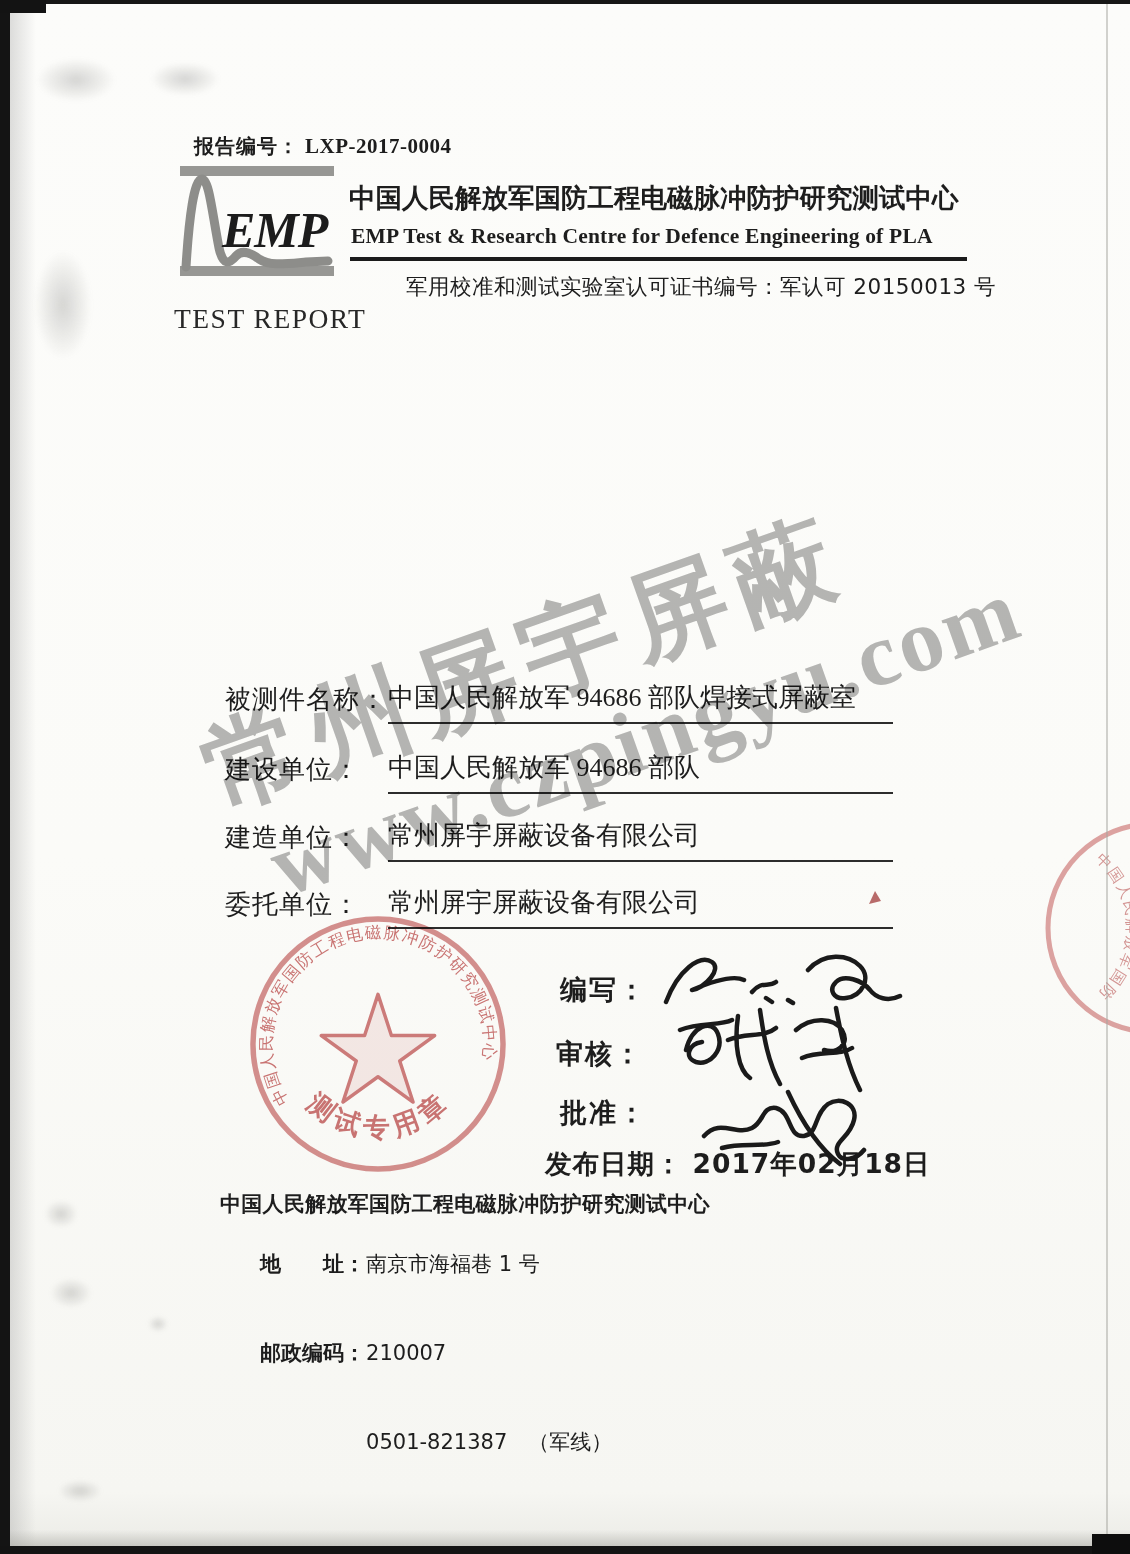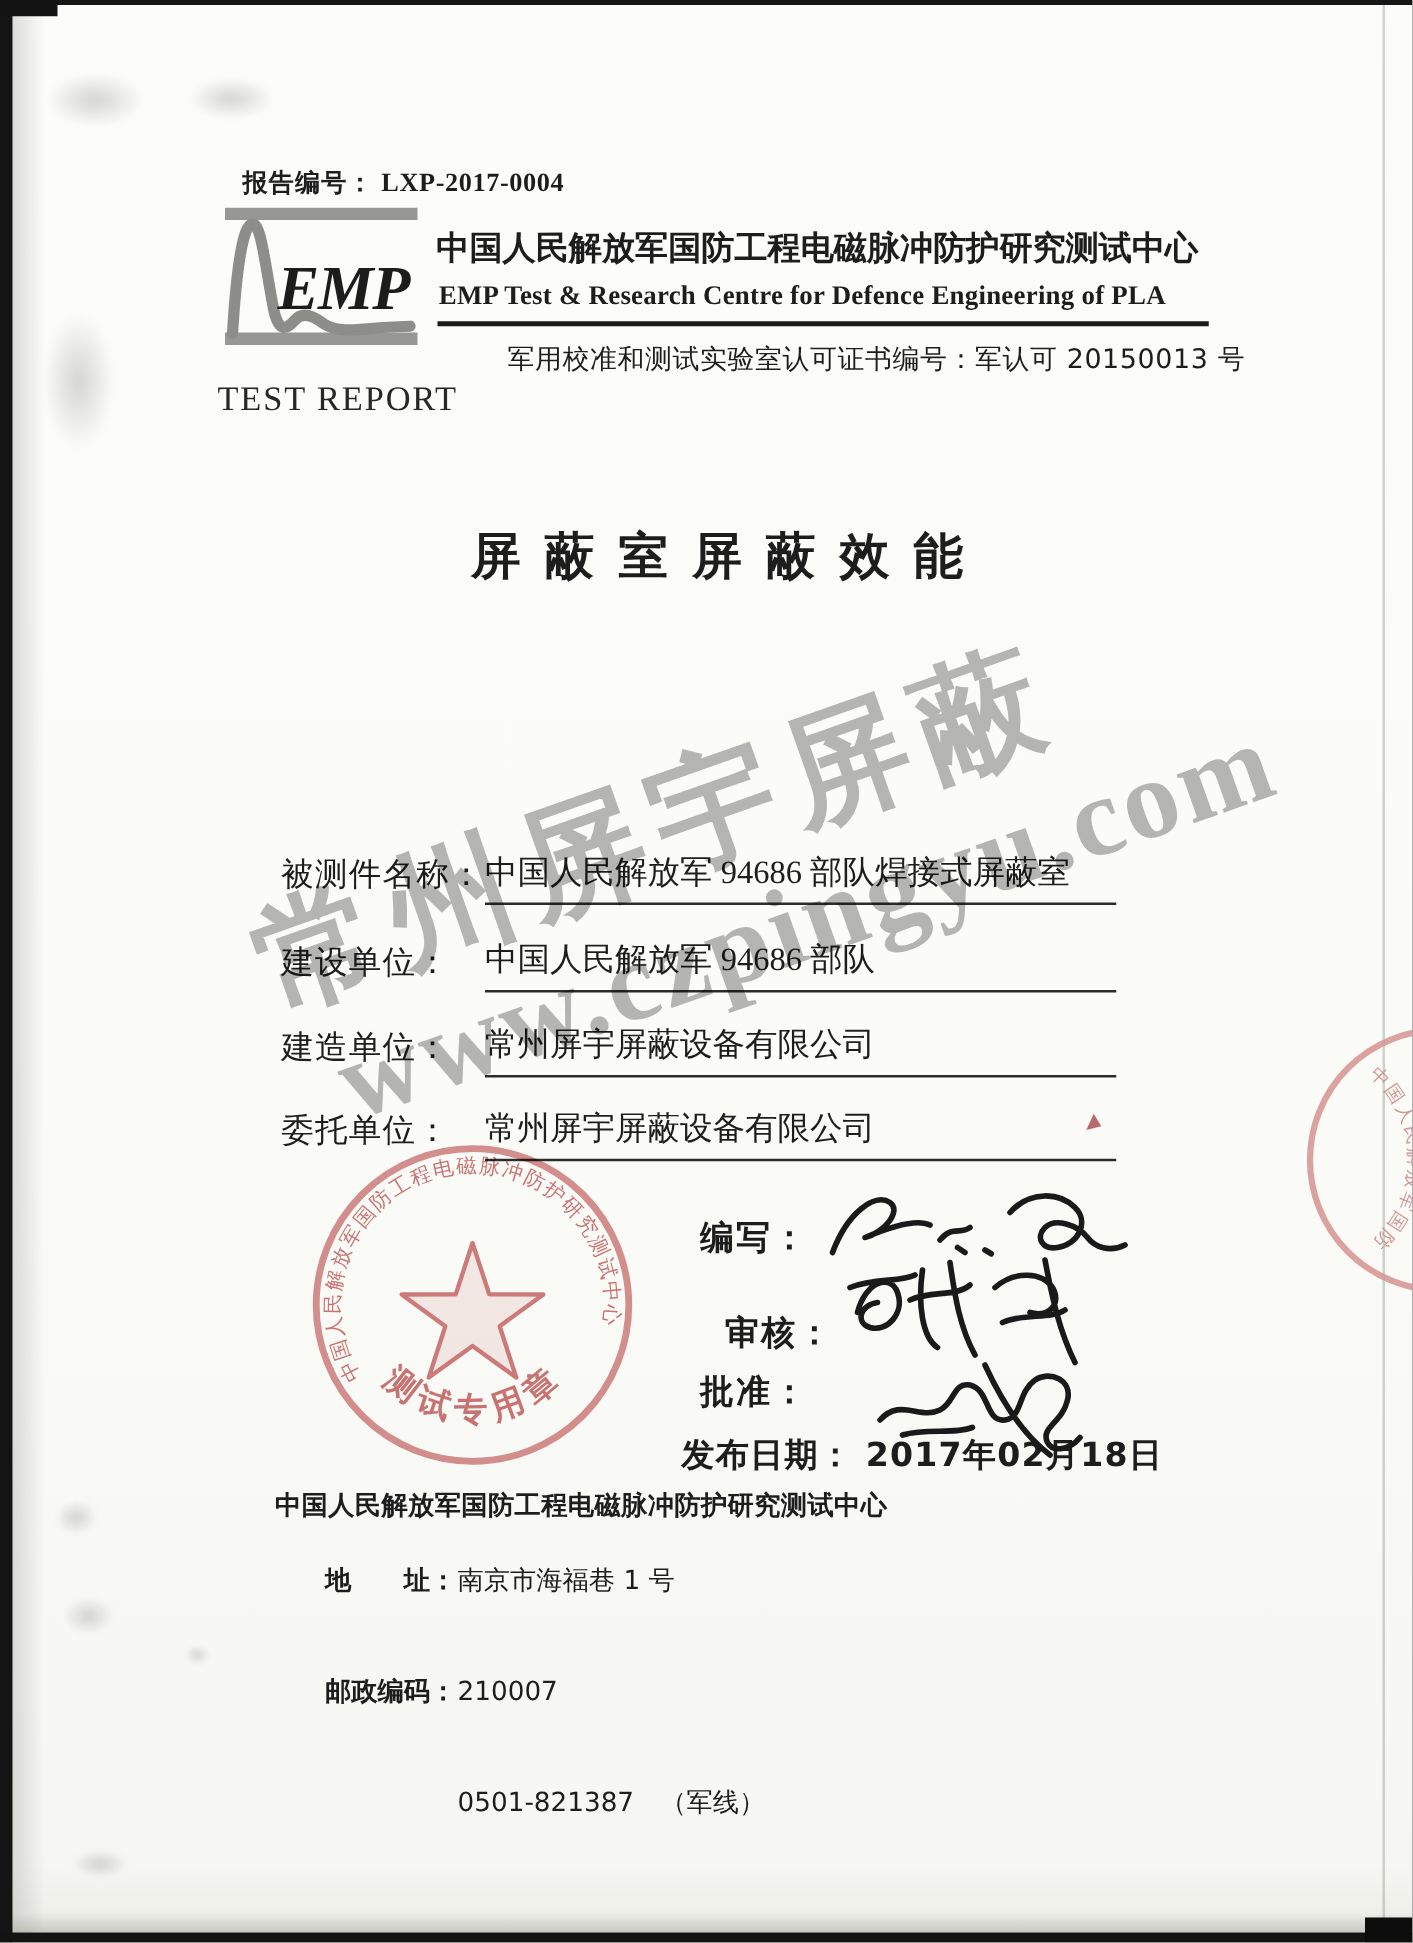--- a/index.html
+++ b/index.html
@@ -98,21 +98,20 @@
     <path d="M8,101 C11,52 16,13 24,13 C31,13 34,46 41,82 C45,100 51,98 58,90 C64,83 73,87 81,93 C91,100 106,98 128,96 L150,95" fill="none" stroke="#8d8d8a" stroke-width="9" stroke-linecap="round"></path>
     <text x="44" y="81" font-family="Liberation Serif,serif" font-size="50" font-style="italic" font-weight="bold" fill="#1c1c1c" letter-spacing="-1">EMP</text>
   </svg>
 
   <div class="abs org-cn">中国人民解放军国防工程电磁脉冲防护研究测试中心</div>
   <div class="abs org-en serif">EMP Test &amp; Research Centre for Defence Engineering of PLA</div>
   <div class="abs hdr-divider"></div>
   <div class="abs accreditation">军用校准和测试实验室认可证书编号：军认可 20150013 号</div>
   <div class="abs test-report serif">TEST REPORT</div>
 
-  <div class="abs title1">屏蔽室屏蔽效能</div>
 
   <div class="wm wm-cn">常州屏宇屏蔽</div>
   <div class="wm wm-url">www.czpingyu.com</div>
 
   <div class="field">
     <div class="flabel" style="top:682px;">被测件名称：</div>
     <div class="fvalue" style="top:680px;">中国人民解放军 94686 部队焊接式屏蔽室</div>
   </div>
   <div class="field">
     <div class="flabel" style="top:752px;">建设单位：</div>
@@ -154,21 +153,21 @@
     <text font-size="15" fill="#cd7c7c" letter-spacing="2" opacity=".85">
       <textPath href="#rightArc">中国人民解放军国防工程电磁脉冲</textPath>
     </text>
   </svg>
 
   <div class="abs sig-label" style="left:560px;top:972px;">编写：</div>
   <svg class="abs sig" style="left:648px;top:940px;" width="270" height="85" viewBox="0 0 270 85">
     <path d="M18,62 C30,30 52,14 64,22 C74,29 58,47 44,50 C58,44 84,34 96,40 M104,52 C114,40 120,48 128,42 M118,58 l6,4 M140,60 l5,3 M160,30 C176,12 200,14 212,26 C224,38 214,56 198,58 C186,60 180,50 188,42 C196,34 214,40 222,50 C228,58 240,62 252,56" fill="none" stroke="#1a1a1a" stroke-width="4.5" stroke-linecap="round" stroke-linejoin="round"></path>
   </svg>
 
-  <div class="abs sig-label" style="left:580px;top:1036px;margin-top:12px;">审核：</div>
+  <div class="abs sig-label" style="left:556px;top:1036px;">审核：</div>
   <svg class="abs sig" style="left:672px;top:1000px;" width="220" height="95" viewBox="0 0 220 95">
     <path d="M14,50 C20,26 40,18 46,34 C52,50 38,66 24,62 C12,58 16,44 30,42 M8,30 C28,22 48,26 60,20 M66,16 C62,44 66,70 78,78 M56,40 C74,32 92,38 104,28 M88,10 C92,38 96,62 108,84 M124,30 C140,16 162,18 170,30 C178,44 166,54 152,50 M130,58 C148,50 168,56 180,48 M164,8 C170,40 176,66 188,90" fill="none" stroke="#1a1a1a" stroke-width="4.5" stroke-linecap="round" stroke-linejoin="round"></path>
   </svg>
 
   <div class="abs sig-label" style="left:560px;top:1095px;text-align:center;">批准：</div>
   <svg class="abs sig" style="left:692px;top:1078px;" width="200" height="90" viewBox="0 0 200 90">
     <path d="M12,58 C28,40 44,58 60,50 C72,44 70,28 84,30 C100,34 96,60 112,58 C126,56 122,36 136,26 C148,18 166,26 162,42 C158,60 140,64 146,76 C150,84 164,82 172,72 M96,14 C108,40 124,68 148,86 M30,70 C50,64 70,70 86,64" fill="none" stroke="#1a1a1a" stroke-width="4.5" stroke-linecap="round" stroke-linejoin="round"></path>
   </svg>
 
   <div class="abs issue">

